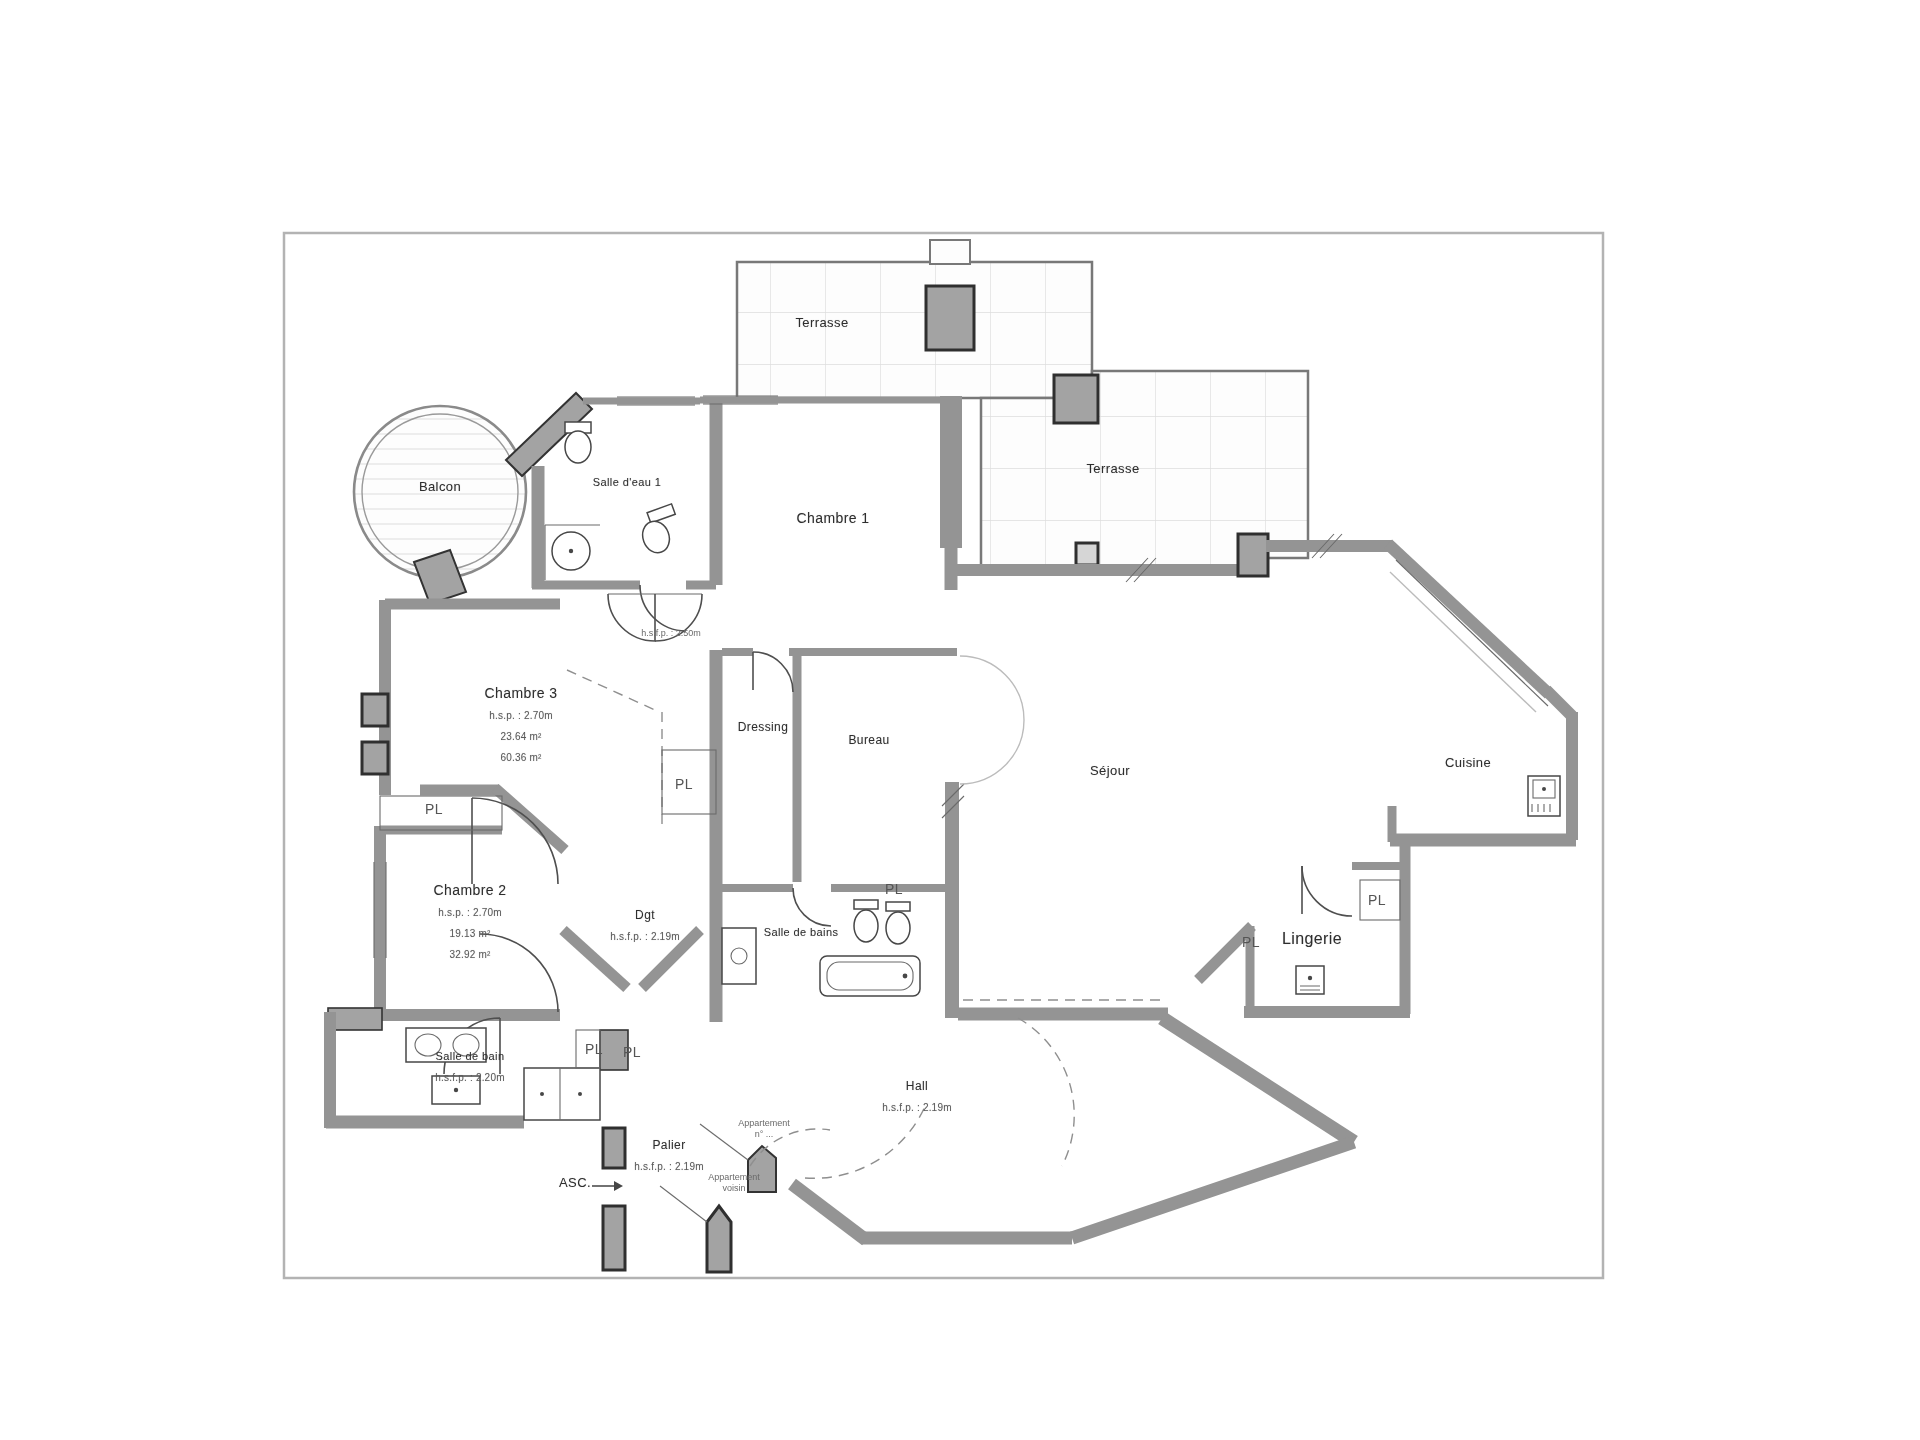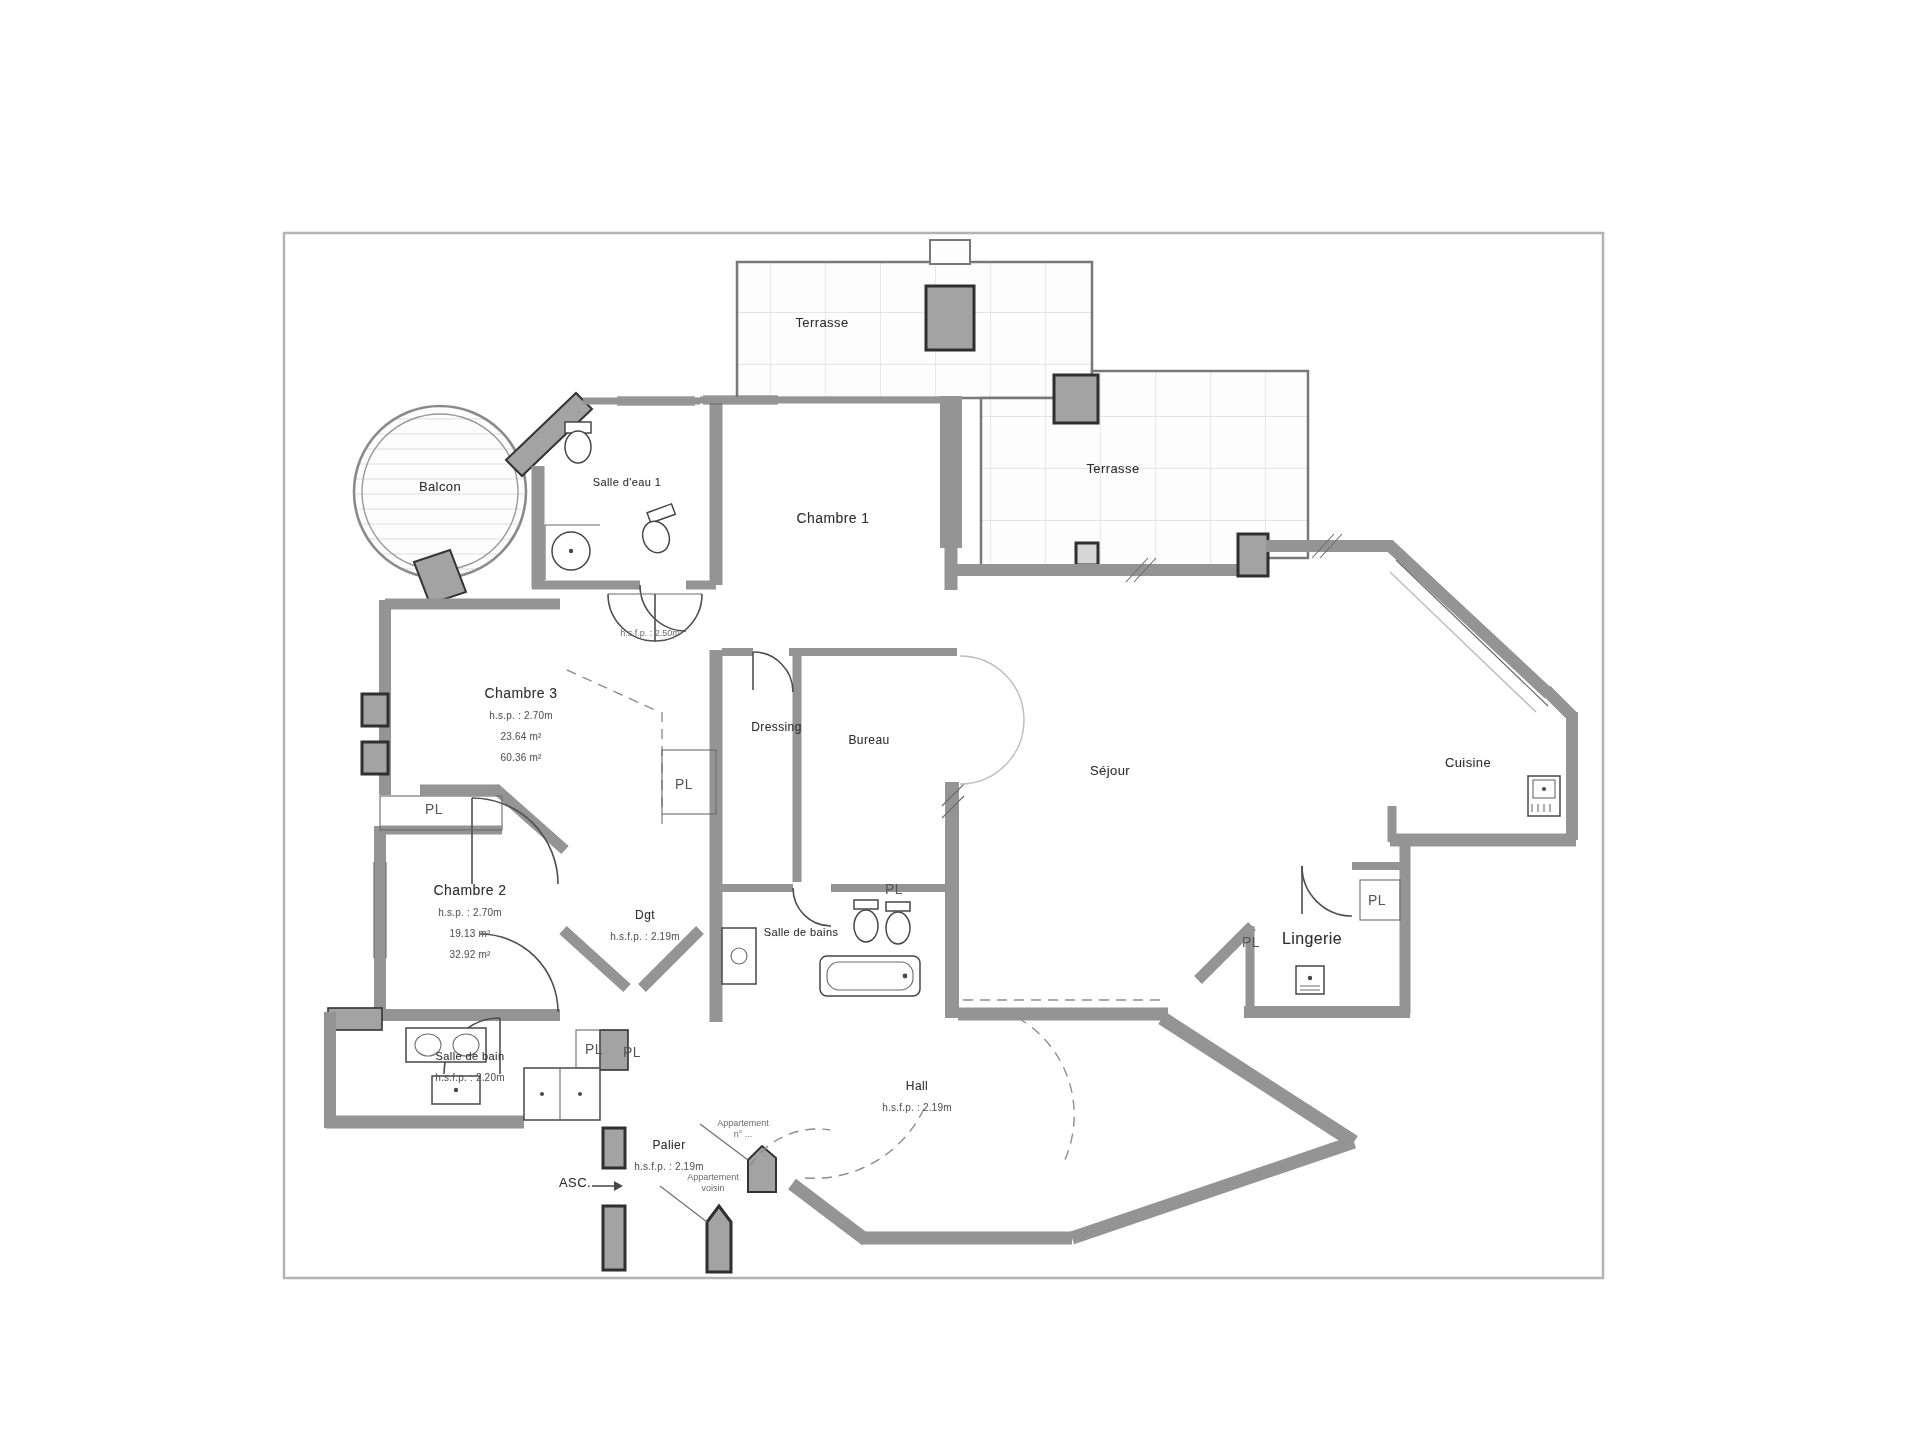--- a/index.html
+++ b/index.html
@@ -5,21 +5,21 @@
   html,body{margin:0;padding:0;background:#ffffff;}
   body{width:1920px;height:1440px;overflow:hidden;font-family:"Liberation Sans",sans-serif;}
   #plan{position:relative;width:1920px;height:1440px;background:#ffffff;border-radius:24px;}
   #plan svg{position:absolute;left:0;top:0;}
   .label{position:absolute;transform:translateX(-50%);text-align:center;color:#2e2e2e;
          white-space:nowrap;letter-spacing:.4px;line-height:1;text-shadow:0 0 1px rgba(60,60,60,.25);}
   .label .main{display:block;}
   .label .sub{display:block;font-size:10px;color:#5a5a5a;margin-top:11px;letter-spacing:.2px;}
   .pl{position:absolute;transform:translateX(-50%);font-size:14px;color:#555;letter-spacing:.5px;text-align:center;}
   .anno{position:absolute;transform:translateX(-50%);font-size:9px;color:#6a6a6a;text-align:center;
-        line-height:1.25;white-space:nowrap;}
+        line-height:1.25;white-space:nowrap;margin-left:21px;}
   
   .wall{stroke:#949494;fill:none;}
   .walld{fill:#a3a3a3;stroke:#2f2f2f;stroke-width:3;}
   .thin{stroke:#4f4f4f;stroke-width:1.6;fill:none;}
   .thin2{stroke:#6b6b6b;stroke-width:1.1;fill:none;}
   .faint{stroke:#bcbcbc;stroke-width:1.4;fill:none;}
   .dash{stroke:#8f8f8f;stroke-width:1.4;fill:none;stroke-dasharray:10 7;}
   .fix{stroke:#474747;stroke-width:1.5;fill:#ffffff;}
 </style>
 </head>
@@ -252,21 +252,21 @@
       </div>
       <div class="label" style="left: 833px; top: 511px; font-size: 14px;">
         <span class="main">Chambre 1</span>
       </div>
       <div class="label" style="left: 521px; top: 686px; font-size: 14px;">
         <span class="main">Chambre 3</span>
         <span class="sub">h.s.p. : 2.70m</span>
         <span class="sub">23.64 m²</span>
         <span class="sub">60.36 m²</span>
       </div>
-      <div class="label" style="left: 763px; top: 721px; font-size: 12px; padding-left: 27px;">
+      <div class="label" style="left: 763px; top: 721px; font-size: 12px;">
         <span class="main">Dressing</span>
       </div>
       <div class="label" style="left: 869px; top: 734px; font-size: 12px; text-align: right;">
         <span class="main">Bureau</span>
       </div>
       <div class="label" style="left: 1110px; top: 763.5px; font-size: 13px;">
         <span class="main">Séjour</span>
       </div>
       <div class="label" style="left: 1468px; top: 755.5px; font-size: 13px;">
         <span class="main">Cuisine</span>

